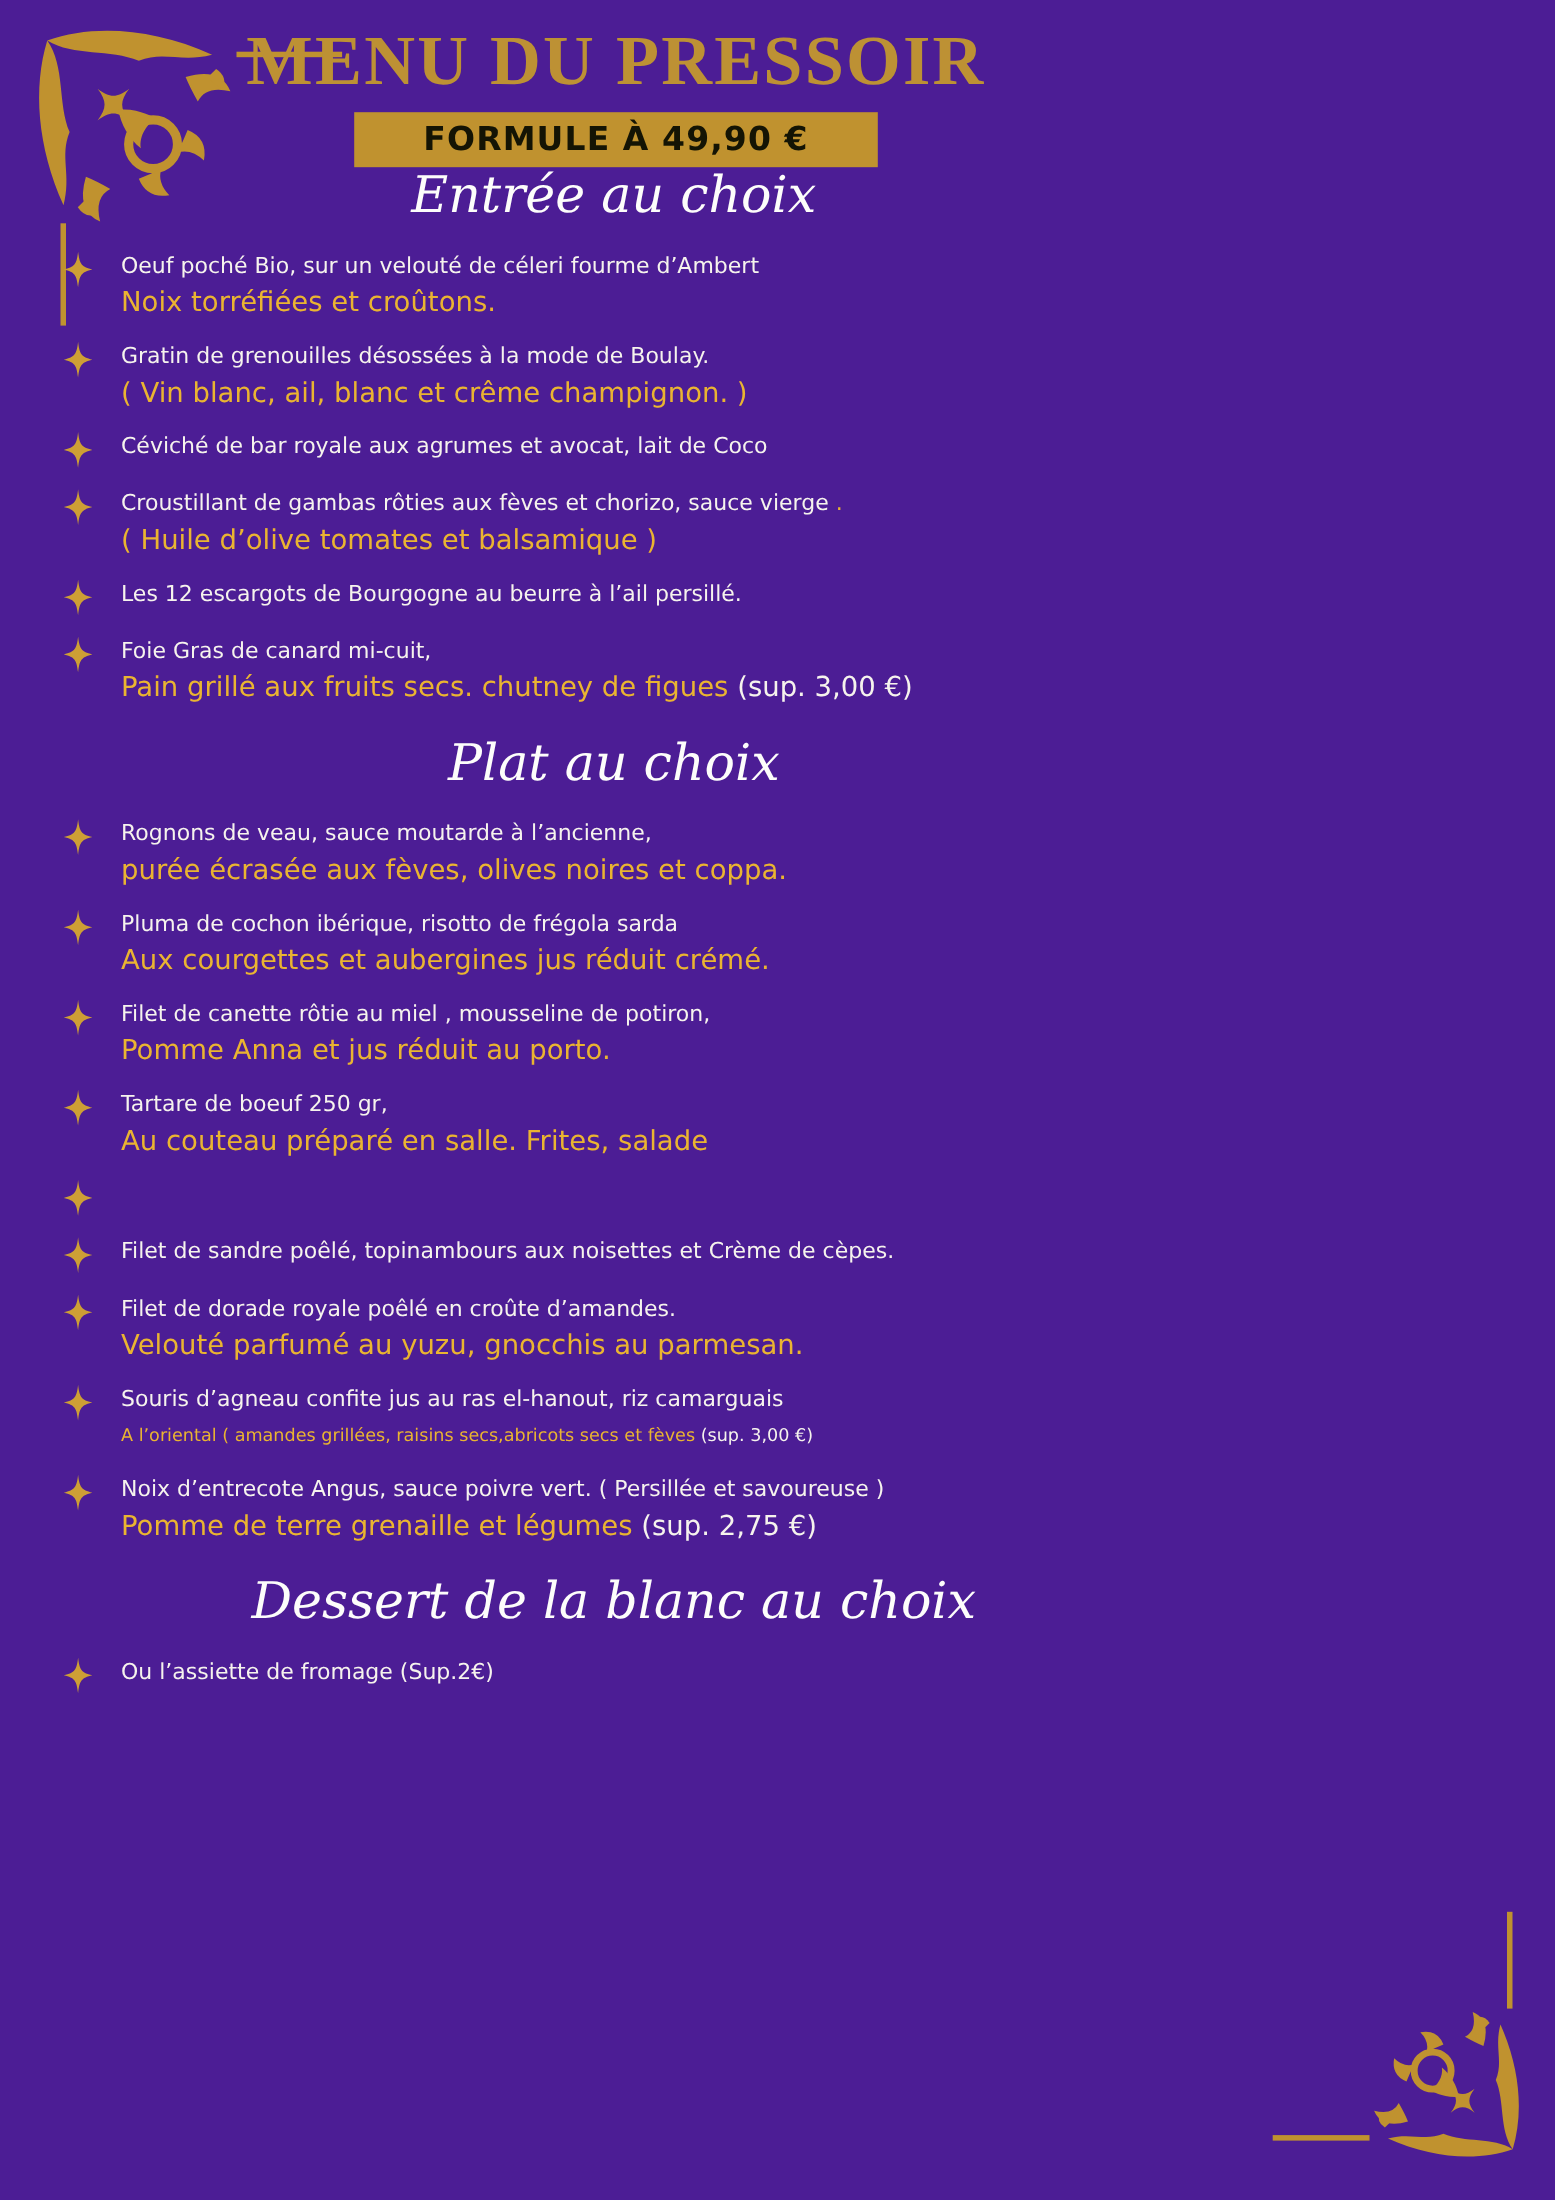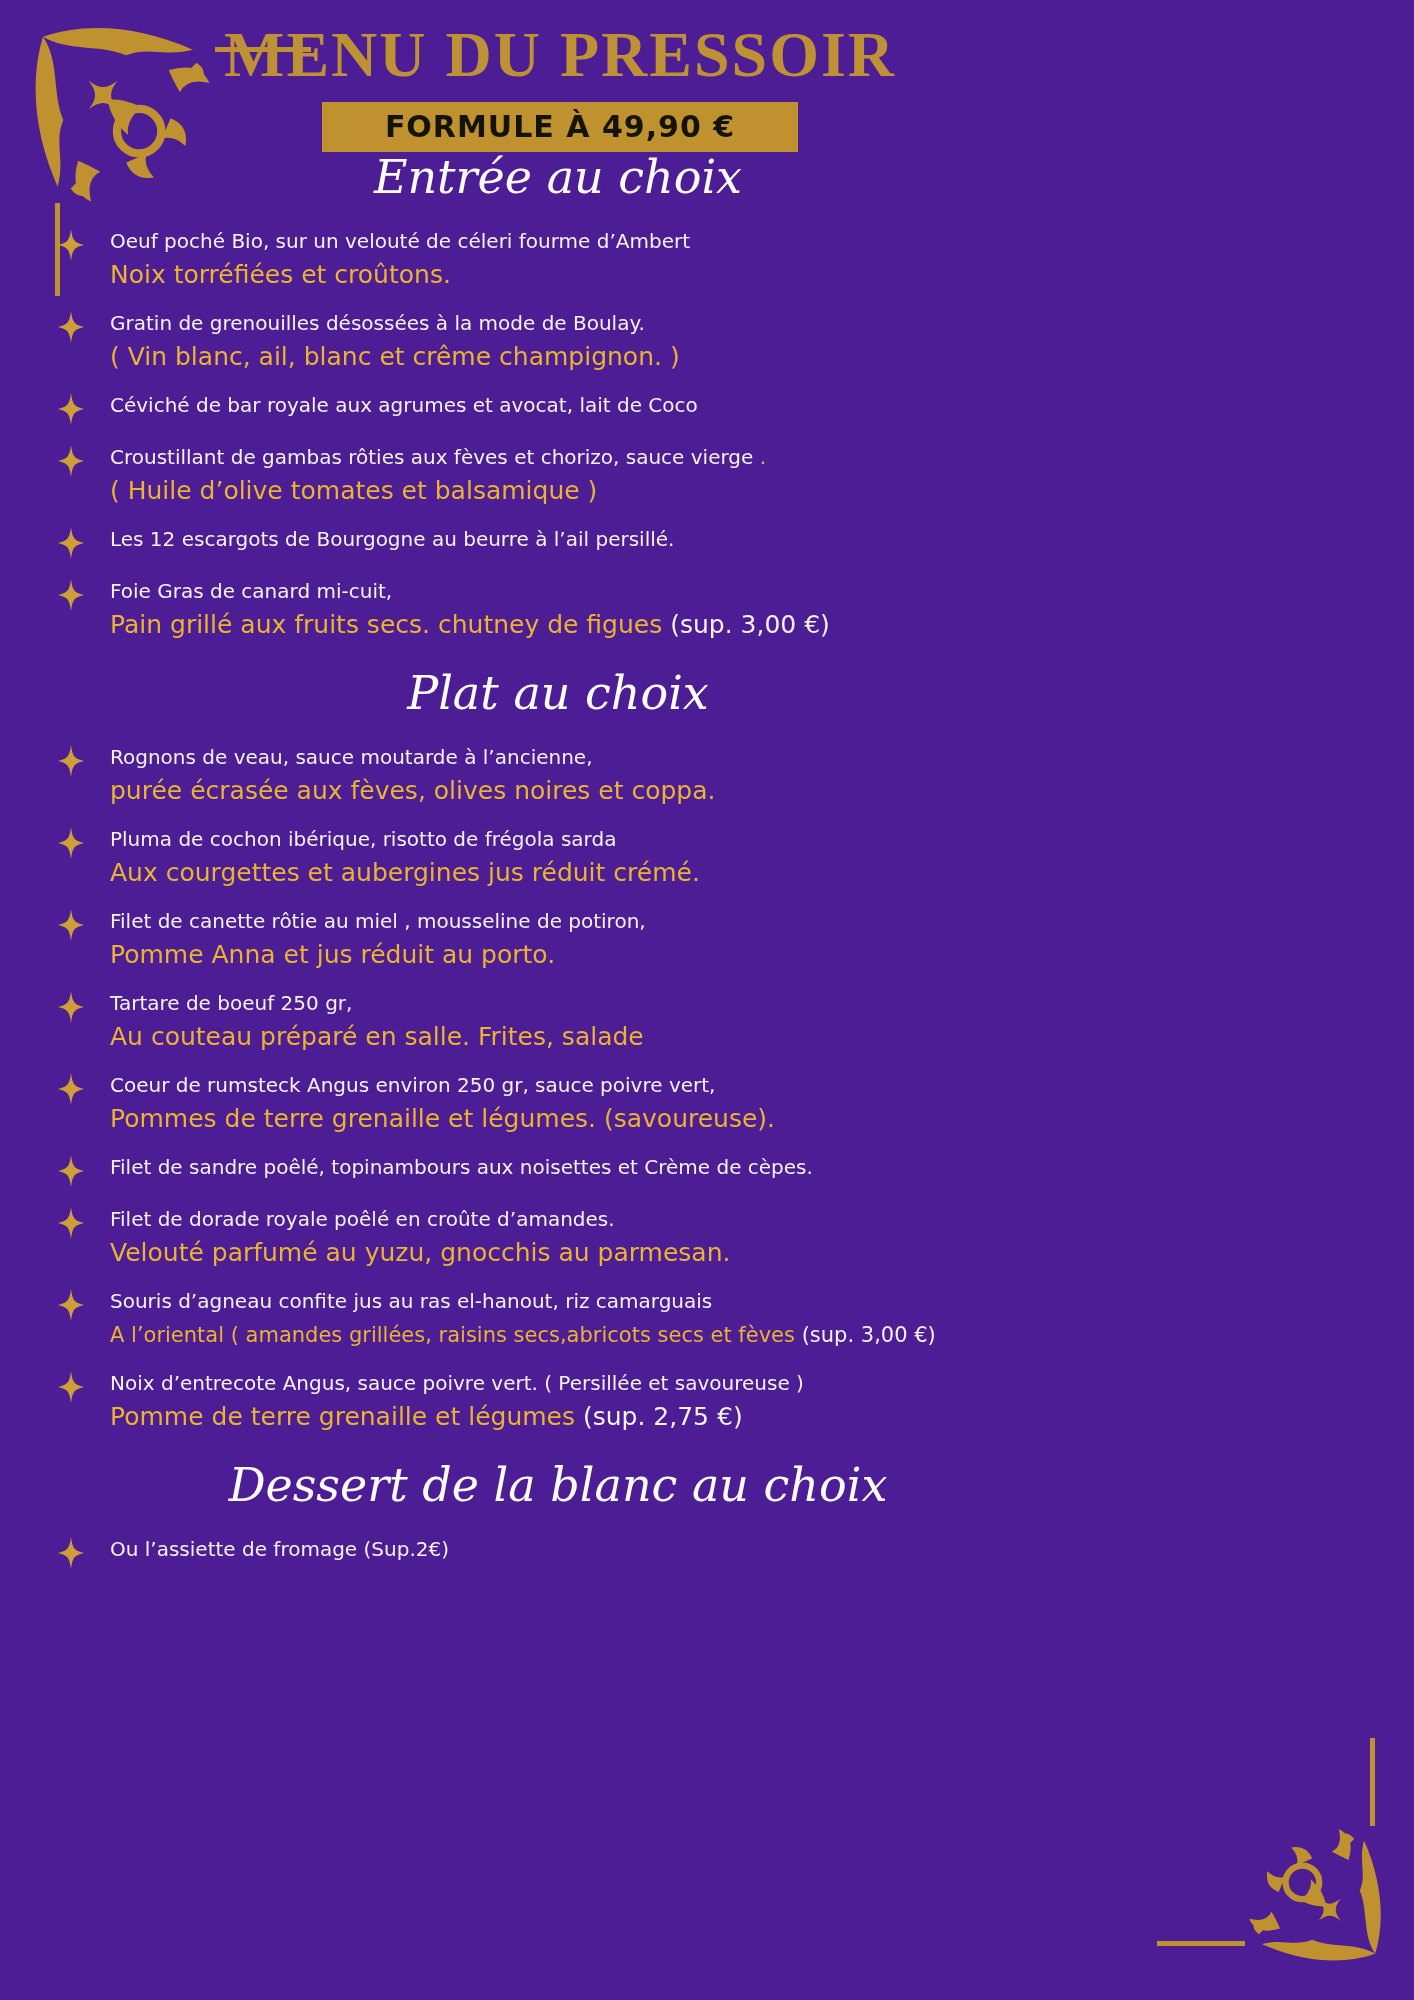--- a/index.html
+++ b/index.html
@@ -50,21 +50,21 @@
     text-align:center;
     margin:0 0 18px;
   }
   .menu-section + .menu-section .section-heading{margin-top:22px;}
 
   .item{display:flex;align-items:flex-start;margin-bottom:14px;}
   .bullet{width:26px;height:34px;flex:none;margin-top:4px;fill:#CE9F35;}
   .lines{margin-left:26px;}
   .main{color:#F6F3ED;font-size:20px;line-height:34px;}
   .sub{color:#EAB431;font-size:25px;line-height:34px;}
-  .sub.small{font-size:21px;}
+  .sub.small{font-size:16px;}
   .gold-suffix{color:#EAB431;}
   .note{color:#F6F3ED;}
 </style>
 </head>
 <body>
 
 <div class="page">
 
   <div class="corner tl" style="left:30px;top:22px;width:185px;height:185px;">
     <svg viewBox="0 0 200 200" width="185" height="185">
@@ -206,24 +206,20 @@
           </svg>
           <div class="lines">
             <div class="main">Tartare de boeuf 250 gr,</div>
             <div class="sub">Au couteau préparé en salle. Frites, salade</div>
           </div>
         </div>
         <div class="item">
           <svg viewBox="0 0 24 30" class="bullet">
             <path d="M12 0C13.2 10.2 14.6 12.8 24 15C14.6 17.2 13.2 19.8 12 30C10.8 19.8 9.4 17.2 0 15C9.4 12.8 10.8 10.2 12 0Z"></path>
           </svg>
-          <div class="lines">
-            <div class="main">Coeur de rumsteck Angus environ 250 gr, sauce poivre vert,</div>
-            <div class="sub">Pommes de terre grenaille et légumes. (savoureuse).</div>
-          </div>
         </div>
         <div class="item">
           <svg viewBox="0 0 24 30" class="bullet">
             <path d="M12 0C13.2 10.2 14.6 12.8 24 15C14.6 17.2 13.2 19.8 12 30C10.8 19.8 9.4 17.2 0 15C9.4 12.8 10.8 10.2 12 0Z"></path>
           </svg>
           <div class="lines">
             <div class="main">Filet de sandre poêlé, topinambours aux noisettes et Crème de cèpes.</div>
           </div>
         </div>
         <div class="item">

